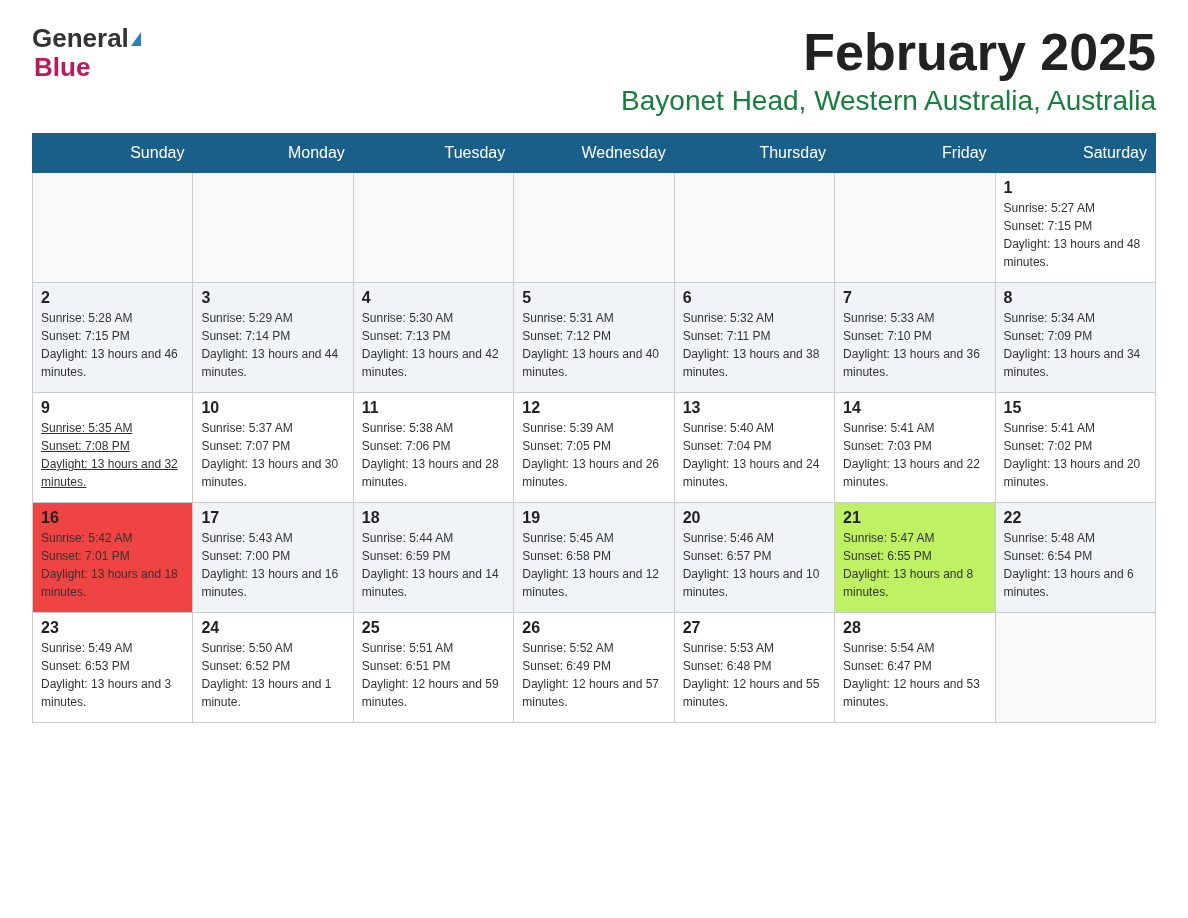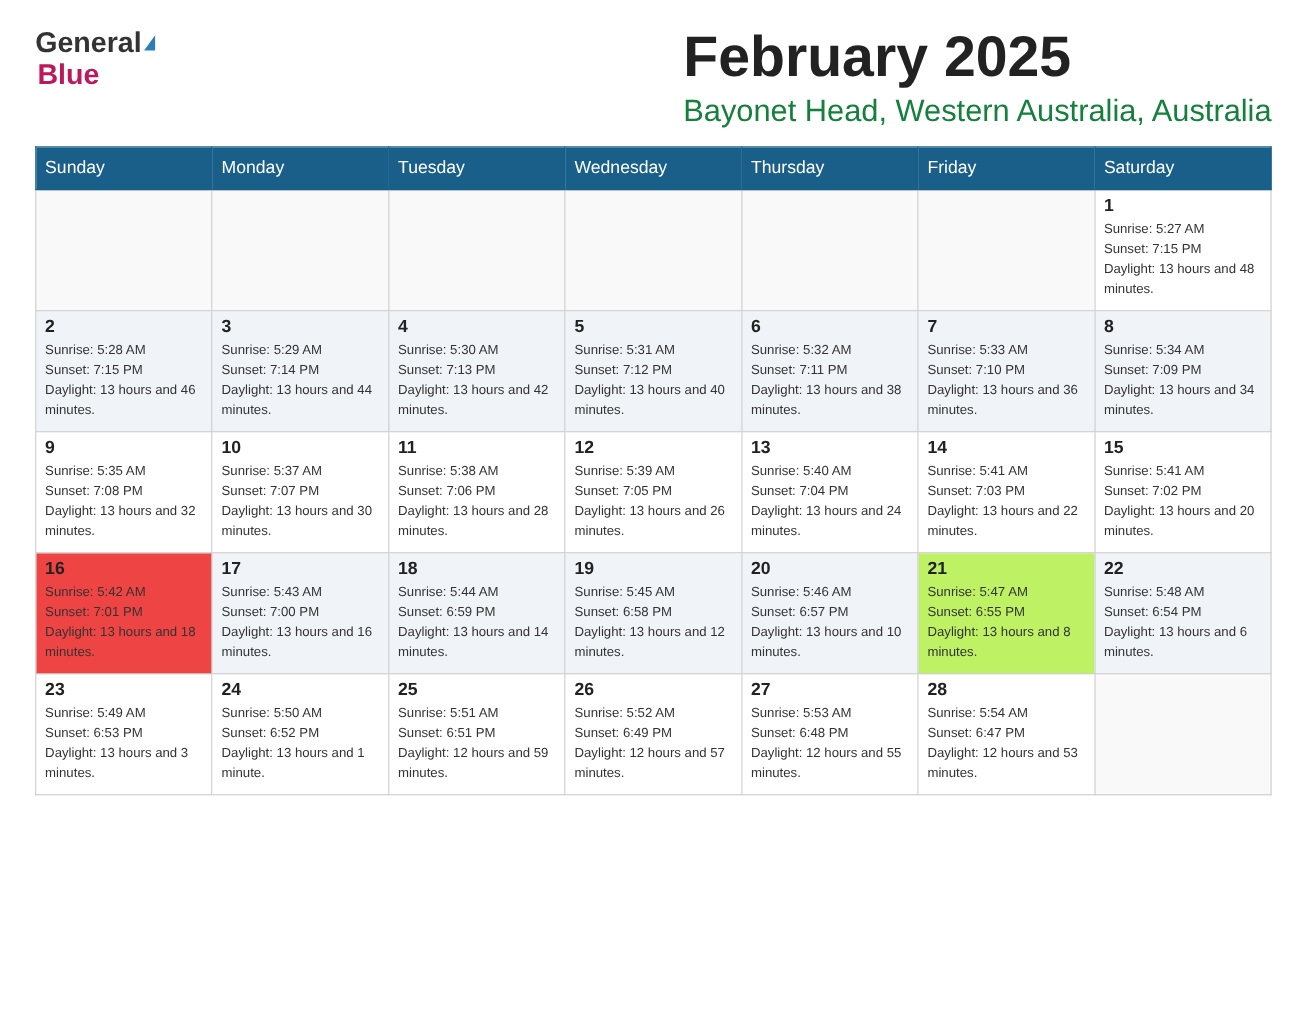--- a/index.html
+++ b/index.html
@@ -14,20 +14,21 @@
       align-items: flex-start;
       justify-content: space-between;
       margin-bottom: 8px;
     }
     .logo-area {
       display: flex;
       flex-direction: column;
       align-items: flex-start;
     }
     .title-area {
+      text-align: right;
     }
     .month-title {
       font-size: 52px;
       font-weight: bold;
       color: #222;
       line-height: 1.1;
     }
     .location-subtitle {
       font-size: 28px;
       color: #15803d;
@@ -37,21 +38,21 @@
       width: 100%;
       border-collapse: collapse;
       margin-top: 16px;
     }
     .calendar-table th {
       background: #1a5f8a;
       color: #fff;
       font-size: 16px;
       font-weight: normal;
       padding: 10px 8px;
-      text-align: left;
+      text-align: right;
       border: 1px solid #1a5f8a;
     }
     .calendar-table td {
       border: 1px solid #ccc;
       vertical-align: top;
       padding: 6px 8px;
       width: 14.28%;
       min-height: 110px;
       height: 110px;
       background: #fff;
@@ -155,21 +156,21 @@
         <td style="background: rgb(240, 244, 248);">
           <span class="day-number">8</span>
           <div class="day-info" style="white-space: pre-line;">Sunrise: 5:34 AM
 Sunset: 7:09 PM
 Daylight: 13 hours and 34 minutes.</div>
         </td>
       </tr>
       <tr style="background: rgb(255, 255, 255);">
         <td>
           <span class="day-number">9</span>
-          <div class="day-info" style="white-space: pre-line;">Sunrise: 5:35 AM
+          <div class="day-info" style="white-space: pre-line; text-decoration: underline;">Sunrise: 5:35 AM
 Sunset: 7:08 PM
 Daylight: 13 hours and 32 minutes.</div>
         </td>
         <td>
           <span class="day-number">10</span>
           <div class="day-info" style="white-space: pre-line;">Sunrise: 5:37 AM
 Sunset: 7:07 PM
 Daylight: 13 hours and 30 minutes.</div>
         </td>
         <td>

